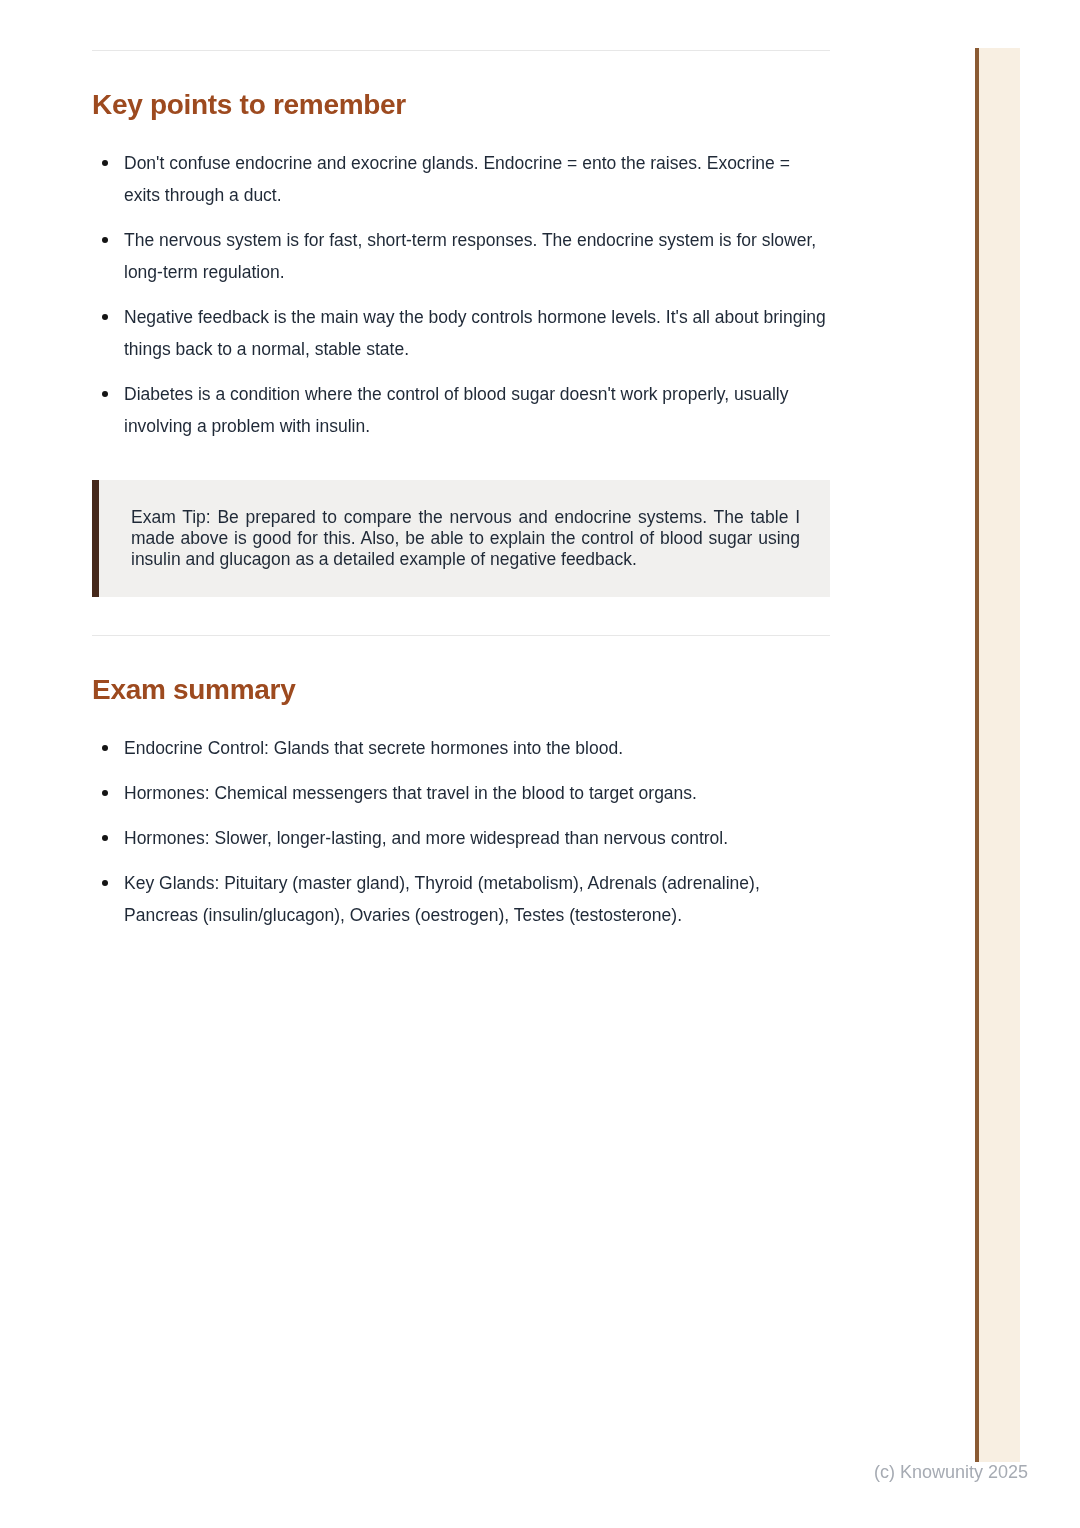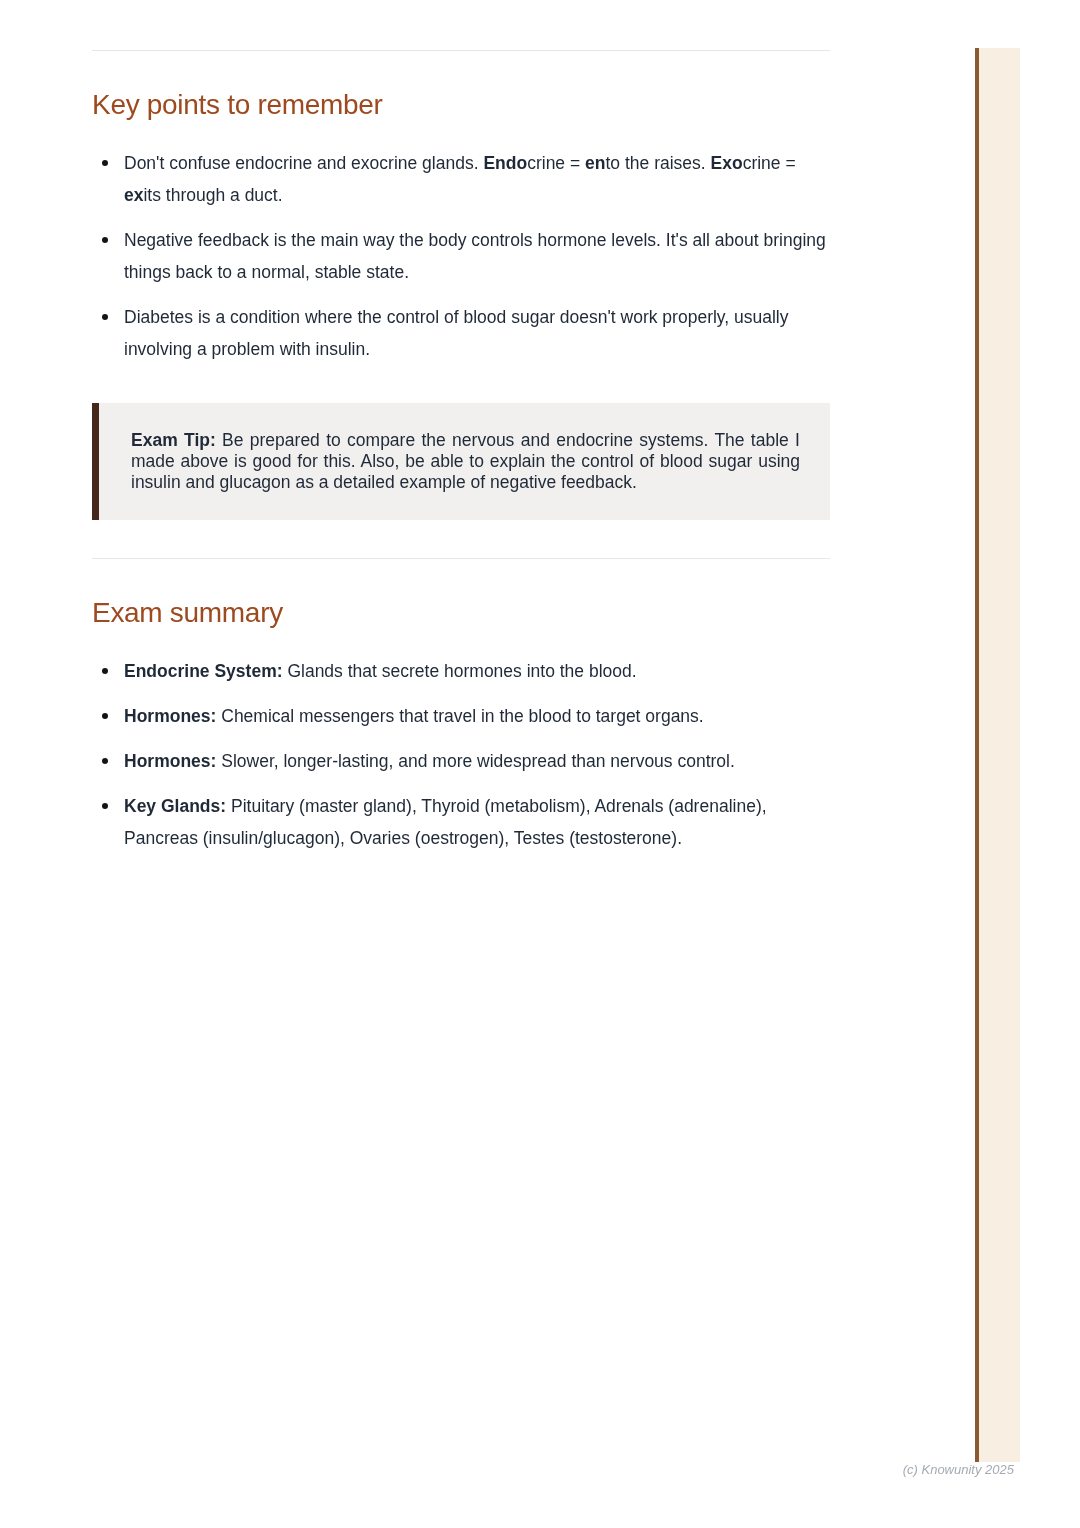--- a/index.html
+++ b/index.html
@@ -10,82 +10,83 @@
     background: #ffffff;
     font-family: "Liberation Sans", "DejaVu Sans", sans-serif;
     color: var(--body-text, #1f2937);
     overflow: hidden;
   }
   .content { margin-left: 92px; width: 738px; }
   .divider { border: none; border-top: 1px solid var(--divider, #e7e7e7); margin: 0; }
   .divider.top { margin-top: 50px; }
   .divider.mid { margin-top: 38px; }
   .section-title {
-    font-size: 28px; font-weight: 400;
+    font-size: 28px; font-weight: 700;
     color: var(--heading, #9d4a1f);
     margin: 38px 0 26px;
     letter-spacing: -0.3px;
   }
   .bullet-list { list-style: none; margin: 0; padding: 0; font-size: 17.5px; line-height: 32px; }
   .bullet-list > li { position: relative; padding-left: 32px; margin-bottom: 13px; }
   .bullet-list > li::before {
     content: ""; position: absolute; left: 10px; top: 13px;
     width: 6px; height: 6px; border-radius: 50%; background: #141414;
   }
   .sub-list { list-style: none; margin: 13px 0 0; padding: 0; }
   .sub-list > li { position: relative; padding-left: 34px; margin-bottom: 13px; }
   .sub-list > li::before {
     content: ""; position: absolute; left: 11px; top: 12px;
     width: 7px; height: 7px; border-radius: 50%;
     border: 1.5px solid #141414; background: transparent;
   }
-  .b { font-weight: 700; }
+  .b { font-weight: 400; }
   .callout {
     margin-top: 38px;
     background: var(--callout-bg, #f1f0ee);
     border-left: 7px solid var(--callout-border, #45281a);
     padding: 27px 30px 27px 32px;
   }
   .callout-text { margin: 0; font-size: 17.5px; line-height: 21px; text-align: justify; }
   .side-strip {
     position: absolute; left: 975px; top: 48px;
     width: 45px; height: 1414px;
     background: var(--side-strip-bg, #f8efe2);
     border-left: 4px solid var(--side-strip-line, #8a5a33);
   }
   .footer {
-    position: absolute; top: 1462px; right: 66px;
-    font-size: 13px; color: var(--footer-text, #a6abb3); font-style: italic;
+    position: absolute; top: 1462px; right: 52px;
+    font-size: 18px; color: var(--footer-text, #a6abb3);
   }
 </style>
 </head>
 <body>
 
 <div class="content">
 
   <hr class="divider top">
 
   <h2 class="section-title">Key points to remember</h2>
 
   <ul class="bullet-list">
       <li><span>Don't confuse endocrine and exocrine glands. </span><span class="b">Endo</span><span>crine = </span><span class="b">en</span><span>to the raises. </span><span class="b">Exo</span><span>crine = </span><span class="b">ex</span><span>its through a duct.</span></li>
+      <li><span>The nervous system is for fast, short-term responses. The endocrine system is for slower, long-term regulation.</span></li>
       <li><span>Negative feedback is the main way the body controls hormone levels. It's all about bringing things back to a normal, stable state.</span></li>
       <li><span>Diabetes is a condition where the control of blood sugar doesn't work properly, usually involving a problem with insulin.</span></li>
     </ul>
 
   <div class="callout">
     <p class="callout-text"><span class="b">Exam Tip:</span><span> Be prepared to compare the nervous and endocrine systems. The table I made above is good for this. Also, be able to explain the control of blood sugar using insulin and glucagon as a detailed example of negative feedback.</span></p>
   </div>
 
   <hr class="divider mid">
 
   <h2 class="section-title">Exam summary</h2>
 
   <ul class="bullet-list">
-      <li><span class="b">Endocrine System:</span><span> Glands that secrete hormones into the blood.</span></li>
+      <li><span class="b">Endocrine Control:</span><span> Glands that secrete hormones into the blood.</span></li>
       <li><span class="b">Hormones:</span><span> Chemical messengers that travel in the blood to target organs.</span></li>
       <li><span class="b">Hormones:</span><span> Slower, longer-lasting, and more widespread than nervous control.</span></li>
       <li><span class="b">Key Glands:</span><span> Pituitary (master gland), Thyroid (metabolism), Adrenals (adrenaline), Pancreas (insulin/glucagon), Ovaries (oestrogen), Testes (testosterone).</span></li>
     </ul>
 
 </div>
 
 <div class="side-strip"></div>
 
 <div class="footer">(c) Knowunity 2025</div>

